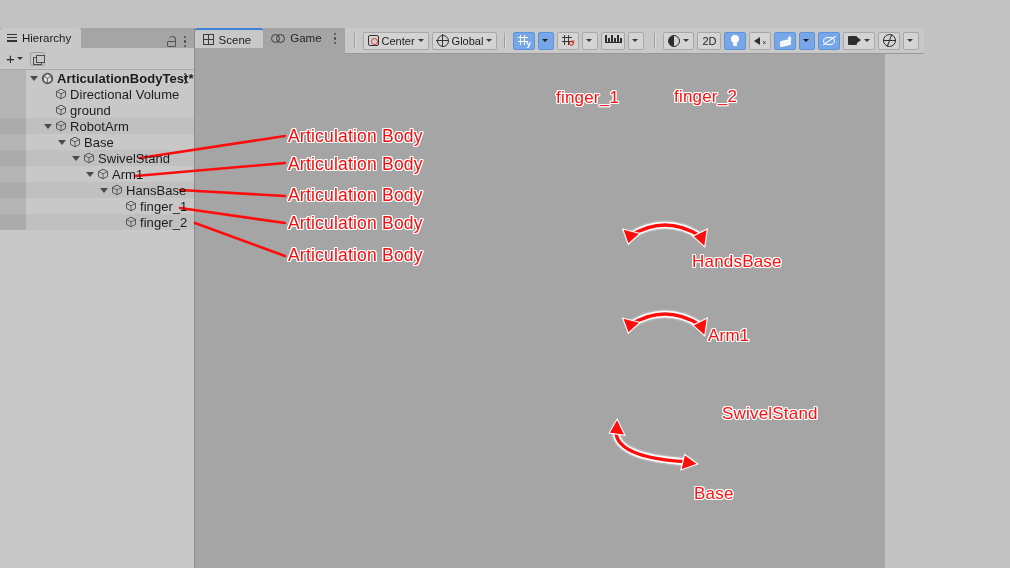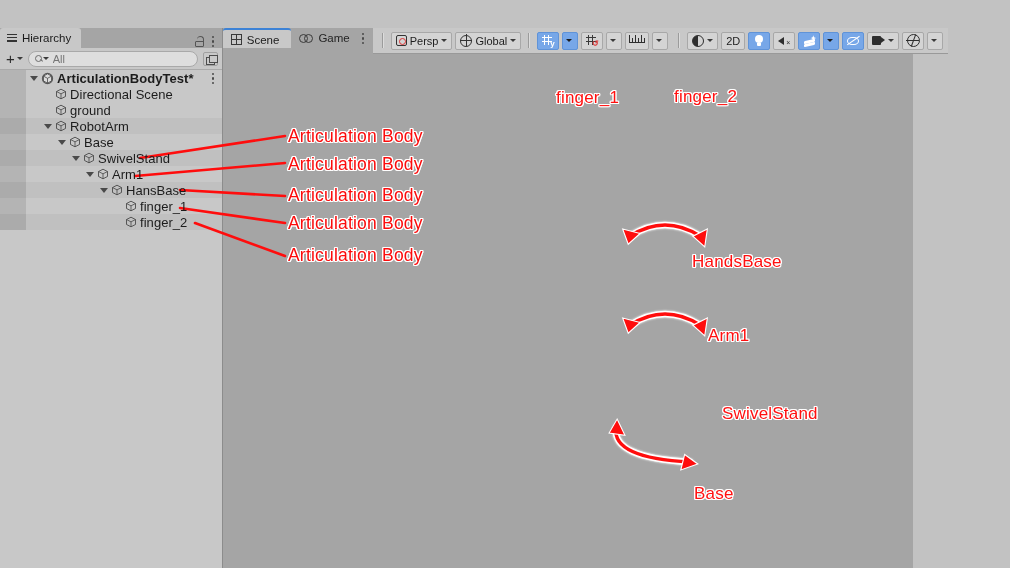--- a/index.html
+++ b/index.html
@@ -232,25 +232,20 @@
             <span></span>
           </span>
       </div>
     </div>
 
     <div class="h-toolbar">
       <div class="plus-btn">
         <span class="plus-glyph">+</span>
         <span class="caret"></span>
       </div>
-      <div class="search-wrap">
-        <span class="mag"></span>
-        <span class="caret" style="margin-left:1px"></span>
-        <input class="search-in" placeholder="All" style="">
-      </div>
       <span class="panel-ico"></span>
     </div>
 
     <div class="tree" id="tree">
         <div class="row even root">
           <div class="gutter"></div>
           <div class="content" style="margin-left: 30px;">
             <span class="tri"></span>
             <span class="prefab-ico"><svg viewBox="0 0 16 16" width="13" height="13">
                 <circle cx="8" cy="8" r="6.3" fill="none" stroke="#5a5a5a" stroke-width="1.3"></circle>
@@ -266,21 +261,21 @@
           </span>
         </div>
         <div class="row even">
           <div class="gutter"></div>
           <div class="content" style="margin-left: 44px;">
             <span class="tri hidden"></span>
             <span class="go-ico"><svg viewBox="0 0 16 16" width="12" height="12">
                 <path d="M8 1.6 L14 4.7 L14 11.3 L8 14.4 L2 11.3 L2 4.7 Z" fill="none" stroke="#4a4a4a" stroke-width="1.2"></path>
                 <path d="M2 4.7 L8 7.8 L14 4.7 M8 7.8 L8 14.4" fill="none" stroke="#4a4a4a" stroke-width="1.1"></path>
               </svg></span>
-            <span class="row-label">Directional Scene</span>
+            <span class="row-label">Directional Volume</span>
           </div>
         </div>
         <div class="row even">
           <div class="gutter"></div>
           <div class="content" style="margin-left: 44px;">
             <span class="tri hidden"></span>
             <span class="go-ico"><svg viewBox="0 0 16 16" width="12" height="12">
                 <path d="M8 1.6 L14 4.7 L14 11.3 L8 14.4 L2 11.3 L2 4.7 Z" fill="none" stroke="#4a4a4a" stroke-width="1.2"></path>
                 <path d="M2 4.7 L8 7.8 L14 4.7 M8 7.8 L8 14.4" fill="none" stroke="#4a4a4a" stroke-width="1.1"></path>
               </svg></span>
@@ -395,21 +390,21 @@
             <span></span>
             <span></span>
           </span>
       </div>
     </div>
 
     <div class="s-toolbar">
       <span class="sep"></span>
       <div class="tb">
         <span class="circ-ico"></span>
-        <span>Persp</span>
+        <span>Center</span>
         <span class="caret"></span>
       </div>
       <div class="tb">
         <span class="globe-ico"></span>
         <span>Global</span>
         <span class="caret"></span>
       </div>
       <span class="sep"></span>
       <div class="tb sq on">
         <span class="pivot2">

